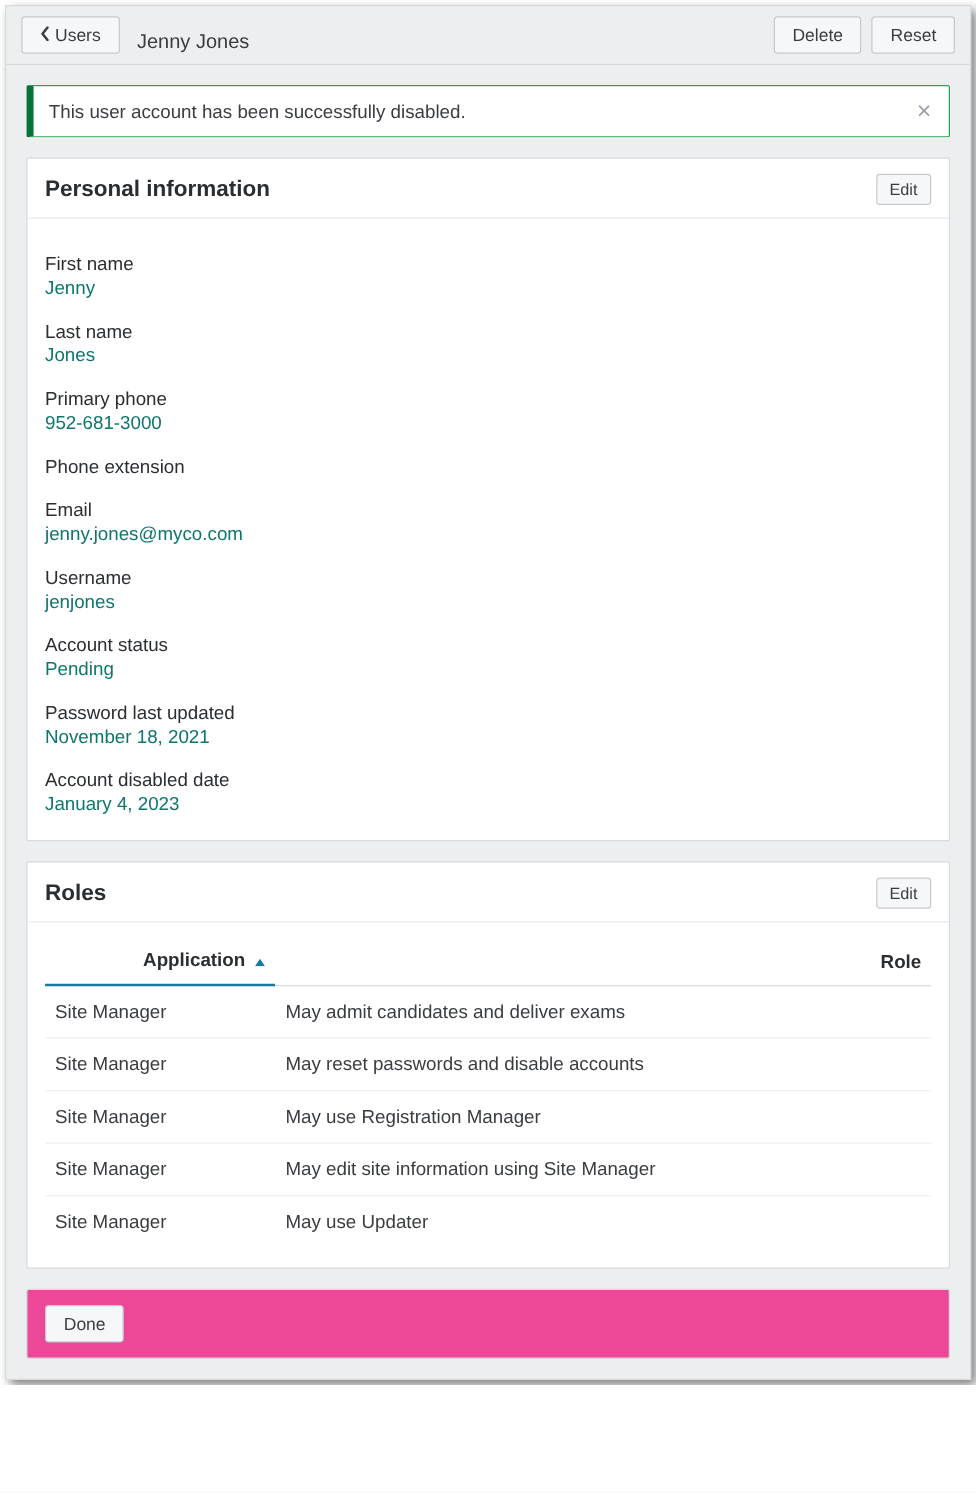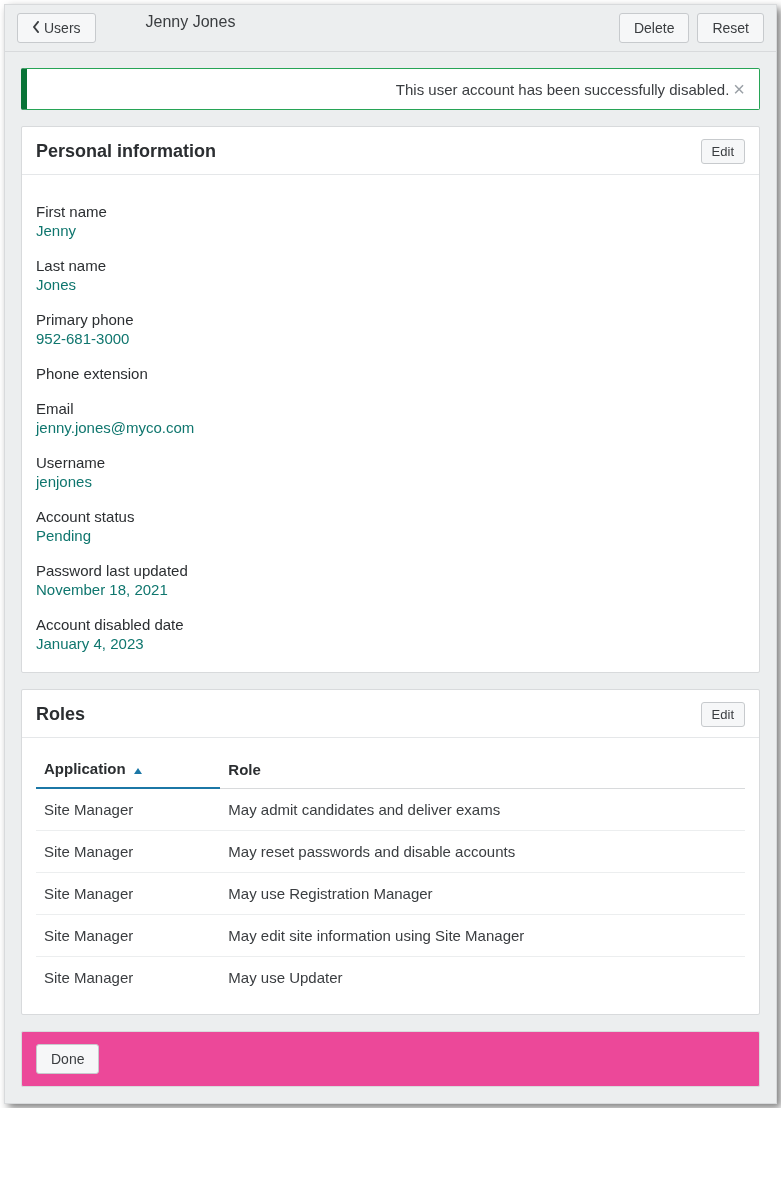--- a/index.html
+++ b/index.html
@@ -15,24 +15,23 @@
     padding: 4px;
     background: #fff;
   }
   .inner {
     background: #eceeef;
     border: 1px solid #d8dadc;
     box-shadow: 4px 4px 8px rgba(0,0,0,0.5);
   }
   .topbar {
     display: flex;
-    align-items: flex-start;
+    align-items: flex-end;
     padding: 8px 12px;
     border-bottom: 1px solid #d8dadc;
-    gap: 36px;
   }
   .btn {
     background: #f6f7f8;
     border: 1px solid #c7cacd;
     border-radius: 3px;
     padding: 6px 14px;
     font-size: 14px;
     color: #3a3d40;
     cursor: pointer;
     display: inline-flex;
@@ -59,21 +58,21 @@
     align-items: center;
     background: #fff;
     border: 1px solid #27a456;
     border-left: 6px solid #087336;
     border-radius: 2px;
     padding: 10px 10px 10px 12px;
     font-size: 15px;
     color: #3a3d40;
     margin-bottom: 16px;
   }
-  .alert .msg { flex: 1; text-align: right; }
+  .alert .msg { flex: 1; }
   .alert .close {
     color: #9aa0a6;
     font-size: 20px;
     line-height: 1;
     cursor: pointer;
     padding: 0 4px;
     background: none;
     border: none;
   }
 
@@ -110,21 +109,21 @@
     margin-top: 2px;
   }
 
   .roles-body { padding: 0 14px 16px 14px; }
   table.roles {
     width: 100%;
     border-collapse: collapse;
     margin-top: 10px;
   }
   table.roles th {
-    text-align: left;
+    text-align: right;
     font-weight: 700;
     font-size: 15px;
     color: #2b2e31;
     padding: 12px 8px 10px 8px;
     border-bottom: 1px solid #d8dadc;
     vertical-align: bottom;
   }
   table.roles th.sorted {
     border-bottom: 2px solid #1b77a6;
   }

